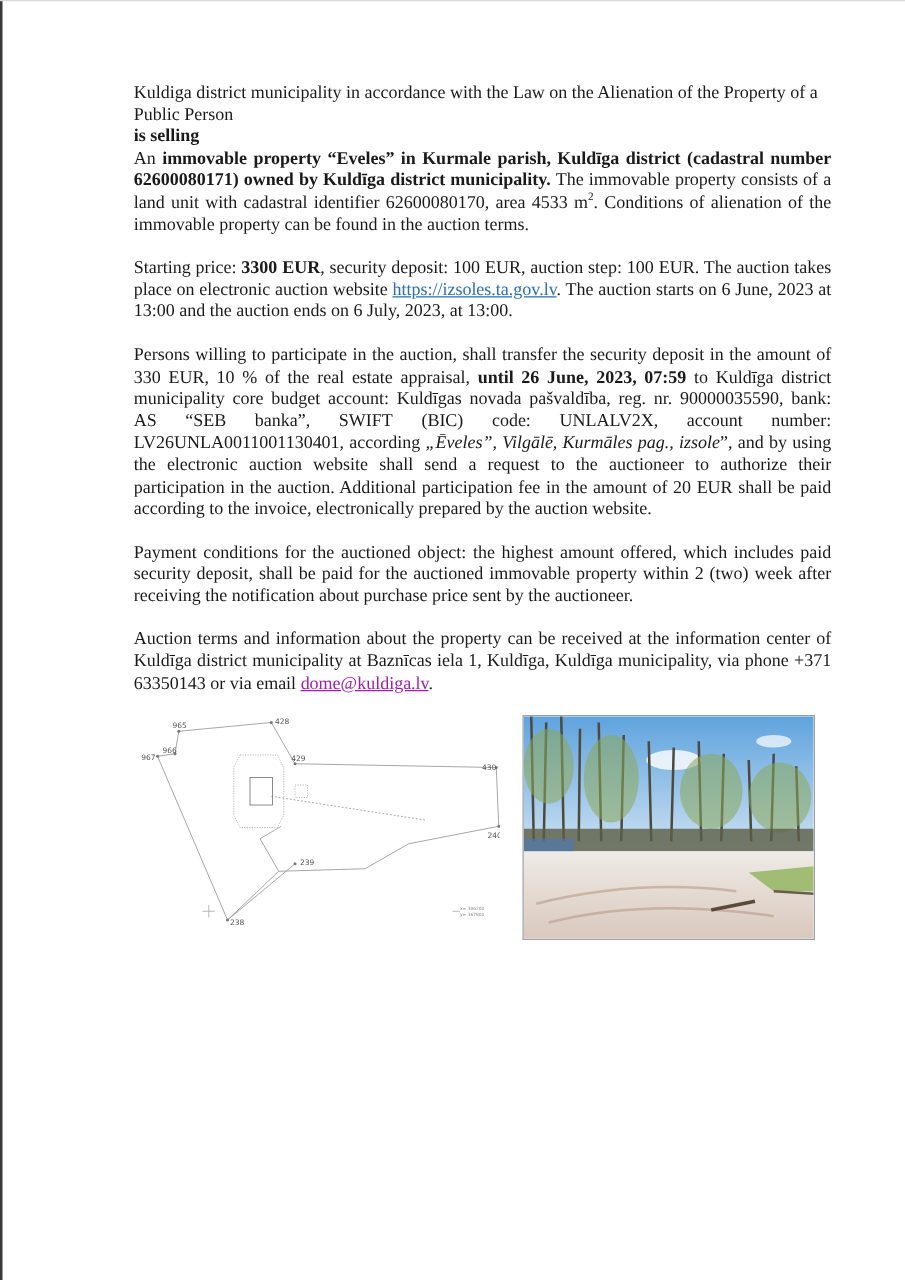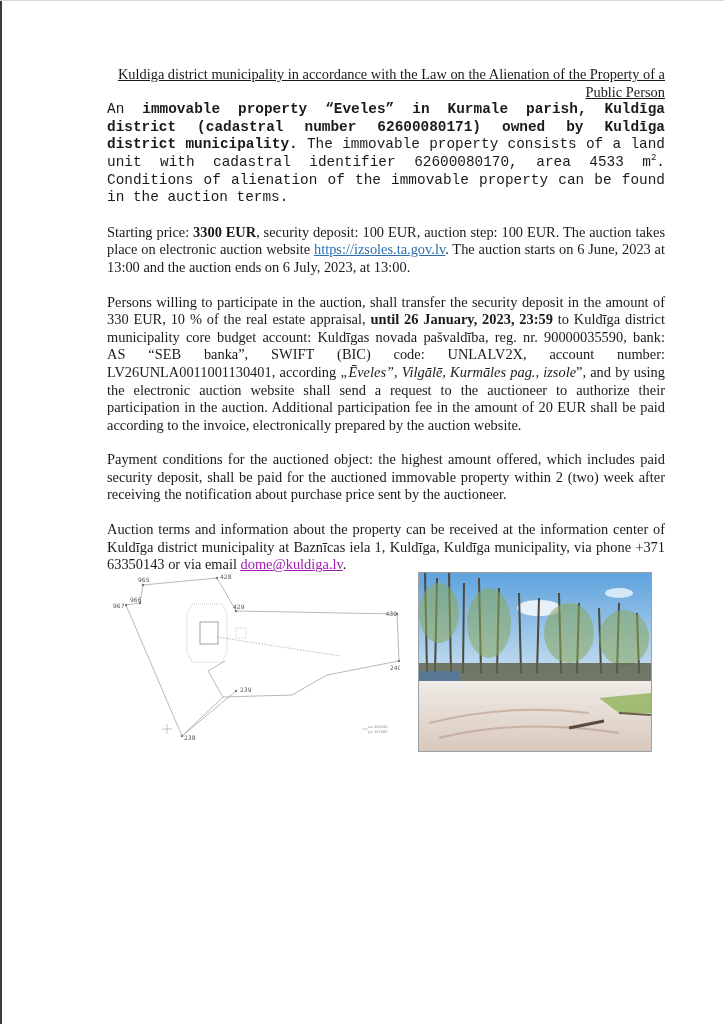--- a/index.html
+++ b/index.html
@@ -13,26 +13,26 @@
       background: #3a3a3a;
     }
     .scan-top {
       position: absolute; left: 0; top: 0; width: 724px; height: 1px;
       background: #d8d8d8;
     }
     .page {
       position: absolute; left: 107px; top: 66px; width: 558px;
       font-size: 14.4px; line-height: 17.6px;
     }
-    .center { text-align: right; text-decoration: underline; }
+    .center { text-align: left; }
     .bold { font-weight: bold; }
     .justify { text-align: justify; }
     p { margin: 0; }
     .para { margin-top: 17px; }
-    .intro { margin-top: 0; font-family: Liberation Mono, monospace; }
+    .intro { margin-top: 0; }
     a.link { color: #2a6fb3; }
     a.mail { color: #a21caf; text-decoration: underline; }
     sup { font-size: 9px; line-height: 0; }
     .bank-line { display: flex; justify-content: space-between; }
     .figures {
       position: absolute; left: 110px; top: 566px; width: 540px; height: 190px;
     }
     .plan {
       position: absolute; left: 0; top: 0; width: 290px; height: 185px;
     }
@@ -45,32 +45,33 @@
     .plan-tiny { font-family: "DejaVu Sans", sans-serif; font-size: 3.5px; fill: #8a8a8a; }
   </style>
 </head>
 <body>
 
 <div class="scan-edge"></div>
 <div class="scan-top"></div>
 
 <div class="page">
   <p class="center">Kuldiga district municipality in accordance with the Law on the Alienation of the Property of a Public Person</p>
+  <p class="center bold">is selling</p>
 
   <p class="justify intro">
     <span>An </span><span class="bold">immovable property “Eveles” in Kurmale parish, Kuldīga district (cadastral number 62600080171) owned by Kuldīga district municipality.</span><span> The immovable property consists of a land unit with cadastral identifier 62600080170, area 4533 m</span><sup>2</sup><span>. Conditions of alienation of the immovable property can be found in the auction terms.</span>
   </p>
 
   <p class="justify para">
     <span>Starting price: </span><span class="bold">3300 EUR</span><span>, security deposit: 100 EUR, auction step: 100 EUR. The auction takes place on electronic auction website </span><a class="link" href="#">https://izsoles.ta.gov.lv</a><span>. The auction starts on 6 June, 2023 at 13:00 and the auction ends on 6 July, 2023, at 13:00.</span>
   </p>
 
   <div class="para">
     <p class="justify" style="text-align-last: justify;">
-      <span>Persons willing to participate in the auction, shall transfer the security deposit in the amount of 330 EUR, 10 % of the real estate appraisal, </span><span class="bold">until 26 January, 2023, 23:59</span><span> to Kuldīga district municipality core budget account: Kuldīgas novada pašvaldība, reg. nr. 90000035590, bank:</span>
+      <span>Persons willing to participate in the auction, shall transfer the security deposit in the amount of 330 EUR, 10 % of the real estate appraisal, </span><span class="bold">until 26 June, 2023, 07:59</span><span> to Kuldīga district municipality core budget account: Kuldīgas novada pašvaldība, reg. nr. 90000035590, bank:</span>
     </p>
     <div class="bank-line">
       <span>AS</span>
       <span>“SEB</span>
       <span>banka”,</span>
       <span>SWIFT</span>
       <span>(BIC)</span>
       <span>code:</span>
       <span>UNLALV2X,</span>
       <span>account</span>

